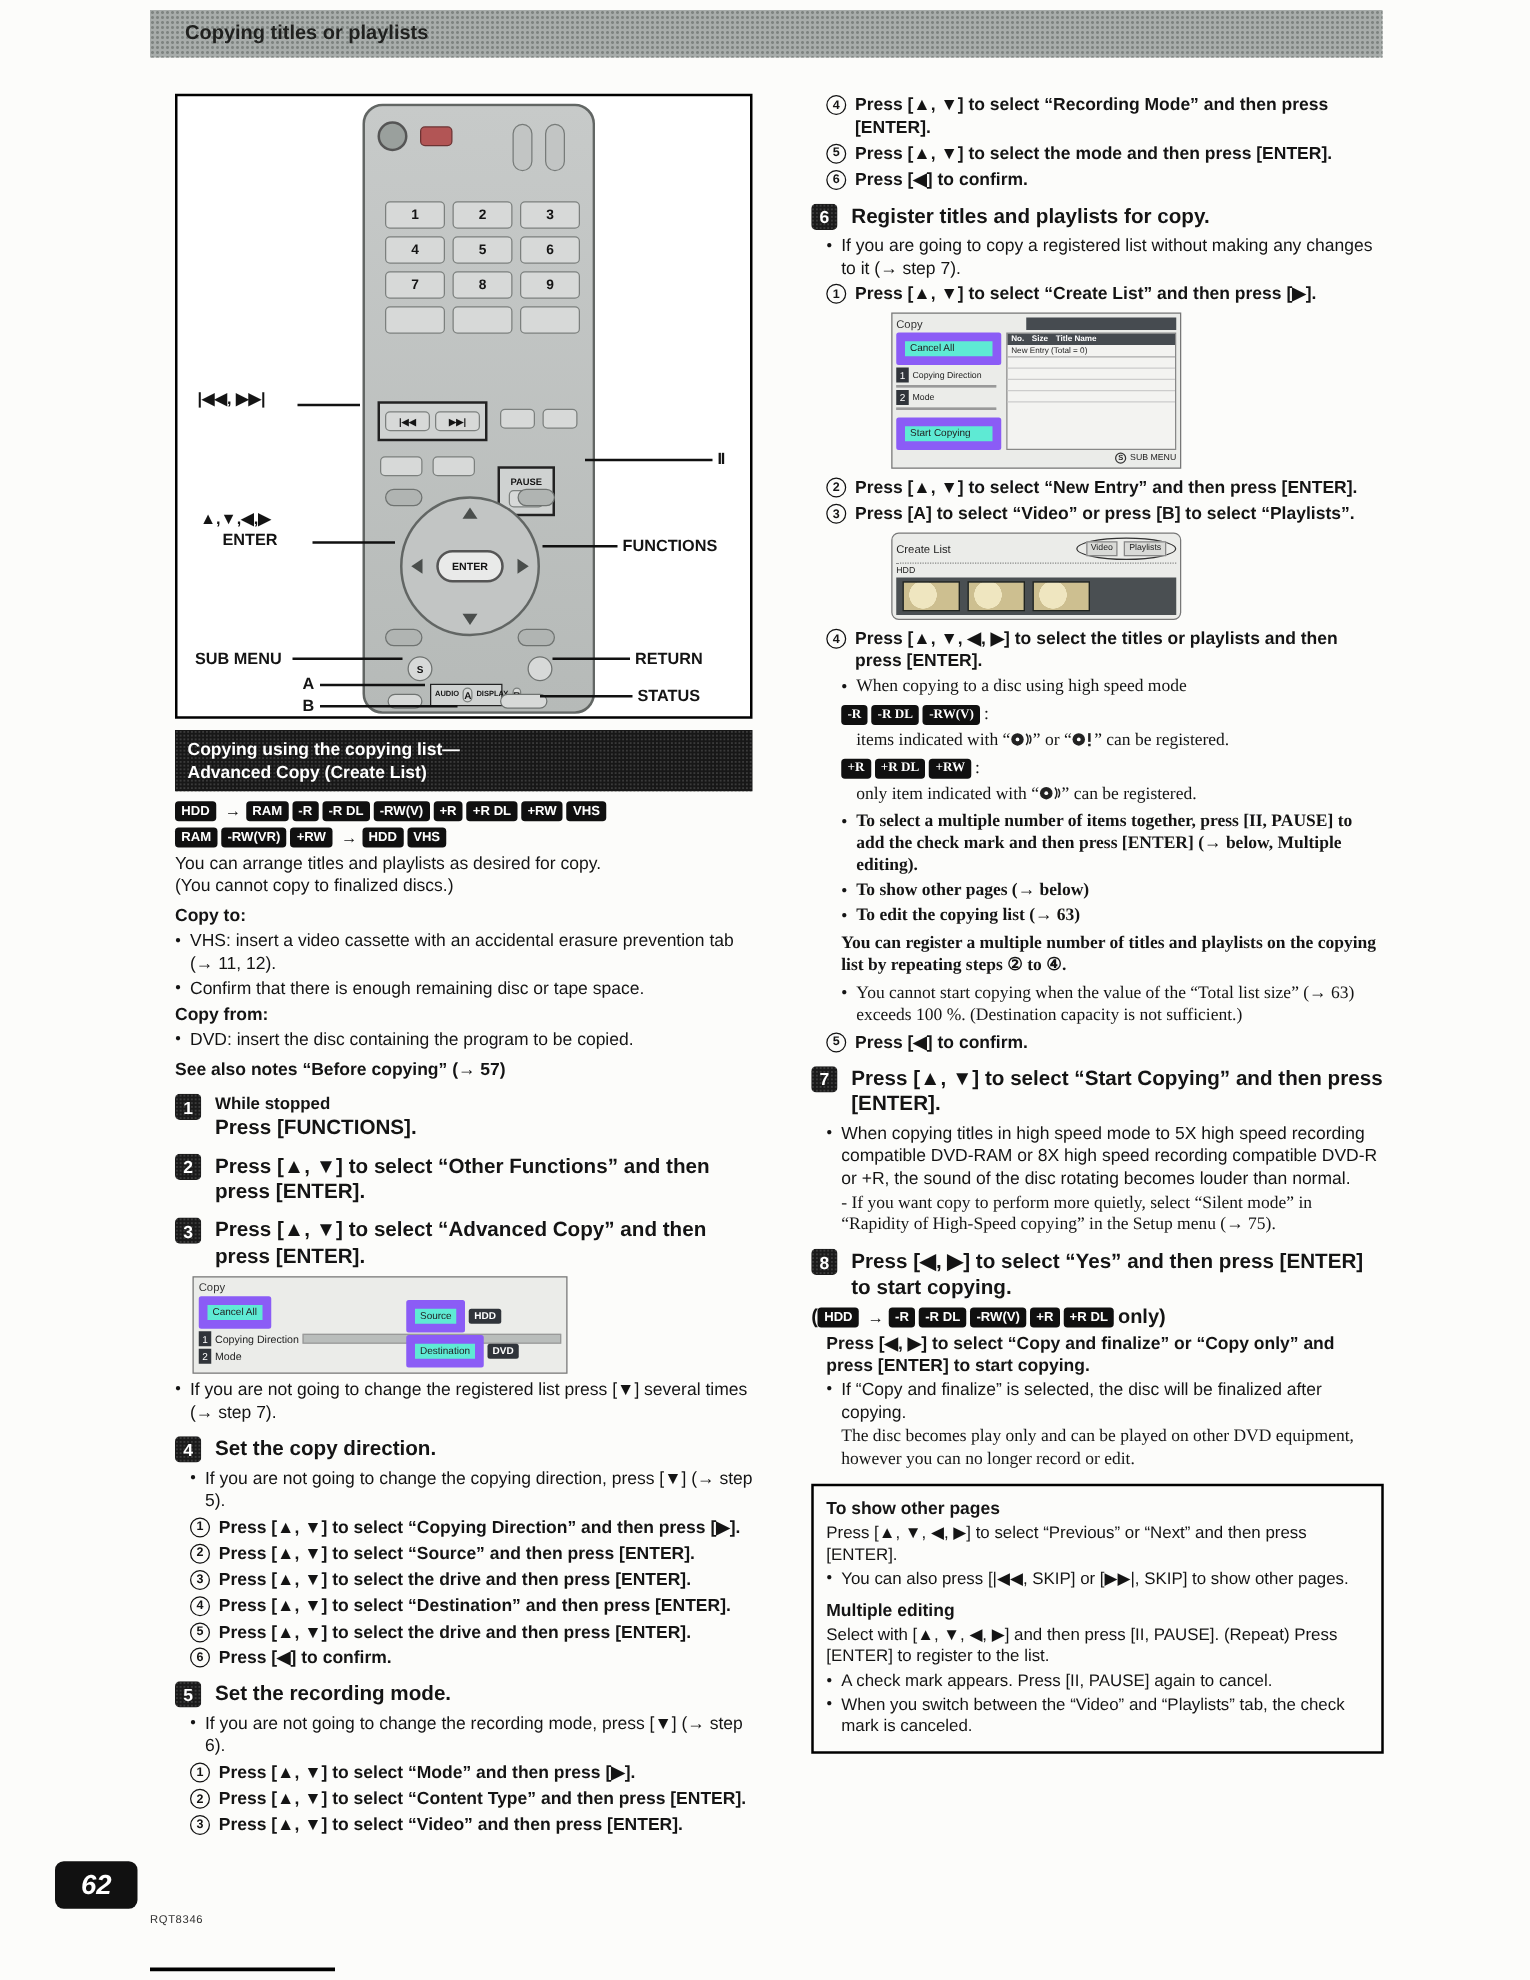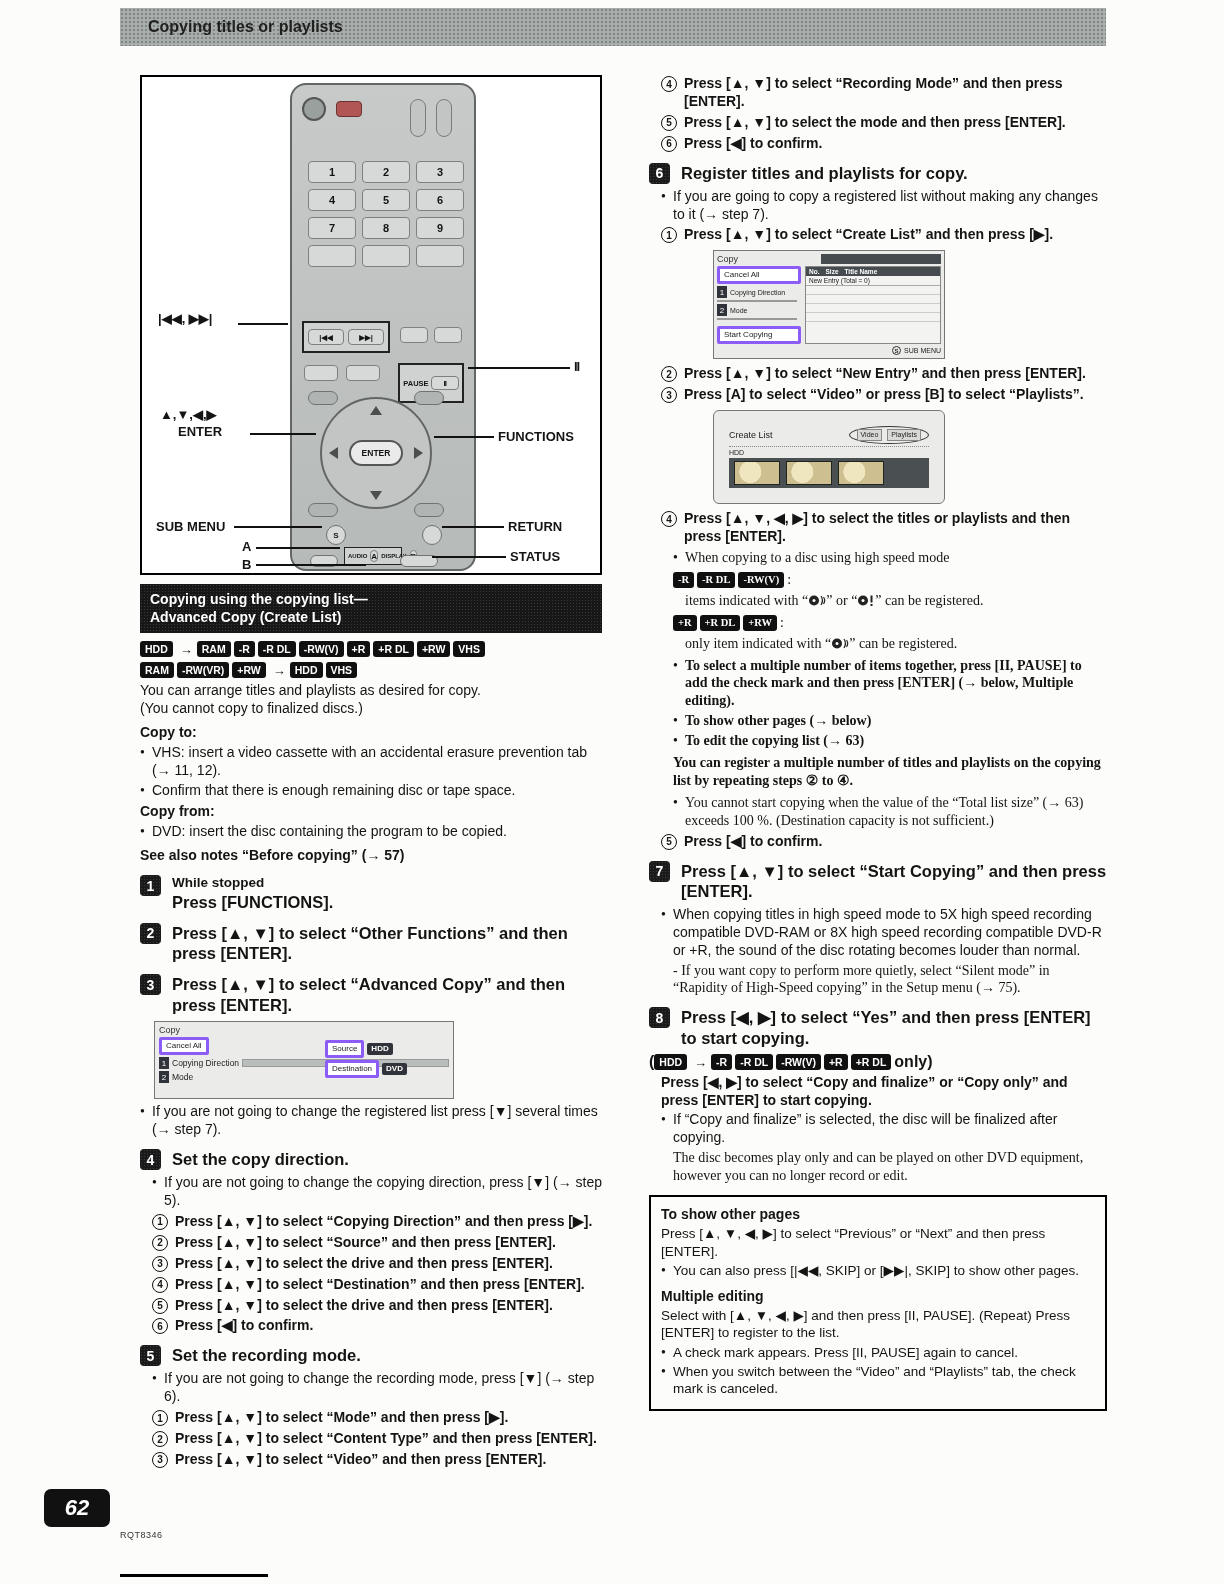--- a/index.html
+++ b/index.html
@@ -60,22 +60,22 @@
   .r-tv { left:44px; top:16px; width:26px; height:16px; border-radius:4px; background:#b25555; border:1px solid #6c3333; position:absolute; }
   .r-rocker { position:absolute; width:16px; height:38px; border-radius:8px; background:#c2c5c4; border:1px solid #777b79; }
   .r-keypad { position:absolute; left:16px; top:76px; width:156px; display:grid;
               grid-template-columns:repeat(3,1fr); gap:6px; }
   .r-key { height:22px; background:#d7d9d8; border:1px solid #7c807e; border-radius:4px;
            font-size:11px; font-weight:bold; display:flex; align-items:center; justify-content:center; }
   .r-skipbox { position:absolute; left:10px; top:236px; width:88px; height:32px; border:2px solid #222;
                display:flex; gap:4px; align-items:center; justify-content:center; background:#cfd2d1; }
   .r-skipbox .r-key { width:36px; height:16px; font-size:7.5px; }
   .r-trans { position:absolute; top:242px; }
-  .r-pausebox { position:absolute; left:106px; top:278px; width:66px; height:40px; border:2px solid #222;
-                background:#cfd2d1; display:flex; flex-direction:row; align-items:center; justify-content:center; gap:2px; }
+  .r-pausebox { position:absolute; left:106px; top:288px; width:46px; height:40px; border:2px solid #222;
+                background:#cfd2d1; display:flex; flex-direction:column; align-items:center; justify-content:center; gap:2px; }
   .r-pausebox .cap { font-size:7.5px; font-weight:bold; }
   .r-pausebox .r-key { width:28px; height:14px; font-size:8px; letter-spacing:-1px; }
   .r-navpad { position:absolute; left:28px; top:312px; width:112px; height:112px; border-radius:50%;
               background:#c2c5c4; border:2px solid #62666 4; border:2px solid #626664; }
   .r-enter { position:absolute; left:50%; top:50%; transform:translate(-50%,-50%); width:54px; height:26px;
              background:#e9eae9; border:2px solid #555; border-radius:13px; font-size:8.5px; font-weight:bold;
              display:flex; align-items:center; justify-content:center; }
   .tri { position:absolute; width:0; height:0; }
   .tri.up    { left:50%; top:7px;  transform:translateX(-50%); border-left:6px solid transparent; border-right:6px solid transparent; border-bottom:9px solid #4a4e4c; }
   .tri.down  { left:50%; bottom:7px; transform:translateX(-50%); border-left:6px solid transparent; border-right:6px solid transparent; border-top:9px solid #4a4e4c; }
@@ -90,42 +90,42 @@
   .r-abbox .r-key { width:22px; height:12px; font-size:8px; }
   .r-status { position:absolute; width:38px; height:12px; border-radius:6px; background:#d7d9d8; border:1px solid #6f7371; }
 
   .callout { position:absolute; font-size:13px; font-weight:bold; white-space:nowrap; }
   .cline { position:absolute; height:2px; background:#111; }
 
   
   .shot { border:1px solid #777; background:#ebece9; font-size:8.5px; color:#222; }
   .shotA { width:300px; height:78px; margin:6px 0 4px 14px; position:relative; padding:3px 4px; }
   .shot-title { font-size:9px; color:#333; }
-  .sbtn { display:inline-block; background:#ffffff; border:3px solid #8b5cf6; border-radius:2px; padding:0 4px; line-height:12px; font-size:8px; }
+  .sbtn { display:inline-block; background:#5eead4; border:7px solid #8b5cf6; border-radius:2px; padding:0 4px; line-height:12px; font-size:8px; }
   .schip { display:inline-block; background:#30343a; color:#fff; border-radius:2px; padding:0 4px; line-height:12px; font-size:8px; font-weight:bold; }
   .srow { margin-top:2px; display:flex; align-items:center; gap:3px; }
   .snum { display:inline-flex; width:10px; height:12px; background:#30343a; color:#fff; font-size:8px; align-items:center; justify-content:center; }
   .sbar { height:8px; background:#b9bdbb; border:1px solid #999; flex:1; }
   .shotA-right { position:absolute; right:8px; top:16px; width:120px; }
   .shotA-right .srow { justify-content:flex-start; }
 
   .shotB { width:232px; margin:6px 0 6px 64px; padding:3px; position:relative; }
   .sb-top { display:flex; justify-content:space-between; align-items:center; }
   .sb-darkbar { width:120px; height:10px; background:#464b50; }
   .sb-grid { display:flex; gap:4px; margin-top:2px; }
   .sb-left { width:84px; display:flex; flex-direction:column; gap:2px; }
   .sb-right { flex:1; border:1px solid #888; background:#f3f3f1; }
   .sb-head { display:flex; background:#464b50; color:#fff; font-size:6.5px; font-weight:bold; }
   .sb-head span { padding:1px 3px; }
   .sb-newentry { font-size:6.5px; padding:1px 3px; border-bottom:1px solid #aaa; }
   .sb-row { height:9px; border-bottom:1px solid #ccc; }
   .sb-foot { display:flex; justify-content:flex-end; align-items:center; gap:3px; margin-top:2px; font-size:7px; }
   .sb-scirc { width:9px; height:9px; border-radius:50%; border:1px solid #333; display:inline-flex; align-items:center; justify-content:center; font-size:6px; font-weight:bold; }
 
-  .shotC { width:232px; margin:6px 0 6px 64px; padding:15px; position:relative; border-radius:6px; }
+  .shotC { width:232px; margin:6px 0 6px 64px; padding:3px; position:relative; border-radius:6px; }
   .cl-top { display:flex; justify-content:space-between; align-items:center; border-bottom:1px dotted #888; padding-bottom:2px; }
   .cl-title { font-size:9px; }
   .cl-oval { border:1.5px solid #333; border-radius:50%; padding:2px 7px; display:flex; gap:5px; align-items:center; }
   .cl-tab { background:#d9dad7; border:1px solid #888; font-size:7px; padding:0 3px; line-height:10px; }
   .cl-hdd { font-size:7px; margin:2px 0; }
   .cl-strip { background:#4a4f52; height:30px; display:flex; gap:6px; padding:3px 5px; }
   .thumb { width:46px; height:24px; border:1px solid #20241f; background:radial-gradient(circle at 35% 45%, #efe6c0 0 35%, #cdbf90 36% 100%); }
 
   
   .disc-ico { display:inline-block; vertical-align:-2px; }

